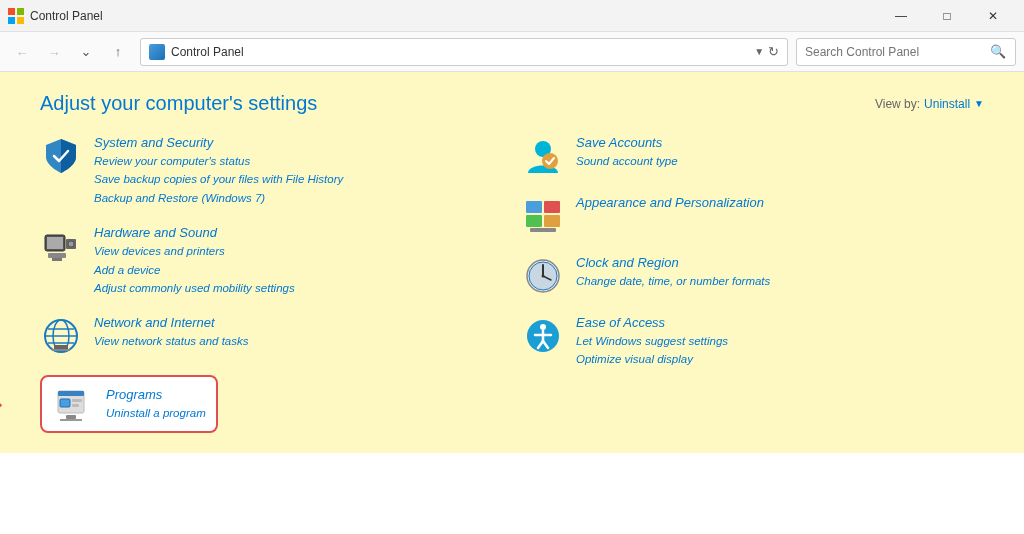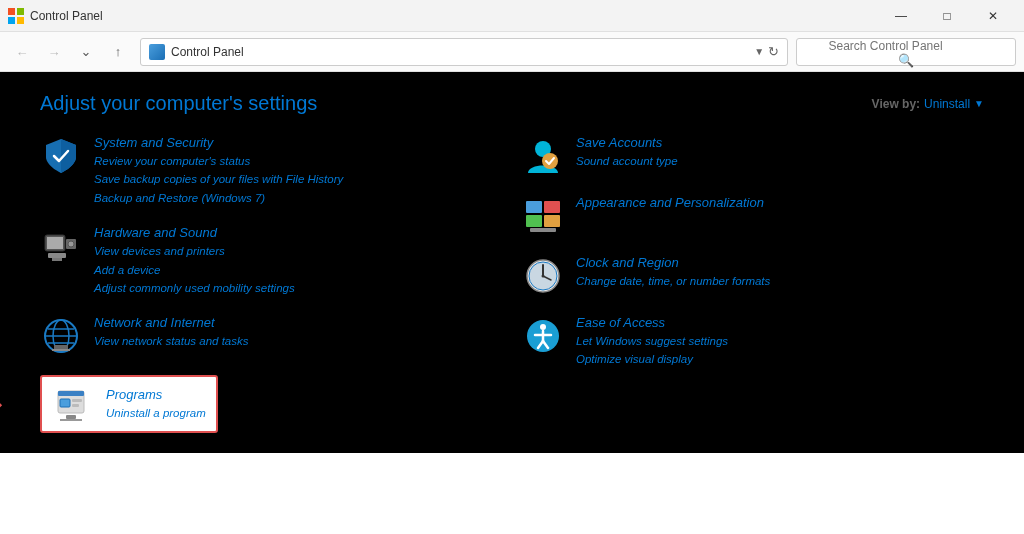--- a/index.html
+++ b/index.html
@@ -109,56 +109,55 @@
     }
     .search-bar {
       width: 220px;
       height: 28px;
       border: 1px solid #ccc;
       border-radius: 3px;
       background: #fff;
       display: flex;
       align-items: center;
       padding: 0 8px;
-      flex-direction: column;
     }
     .search-bar input {
       border: none;
       outline: none;
       font-size: 12px;
       color: #999;
       flex: 1;
       background: transparent;
     }
     .search-icon { color: #666; font-size: 13px; }
 
     
     .main-content {
       padding: 20px 40px;
-      background: #000000;
+      background: #fef9c3;
     }
     .page-header {
       display: flex;
       justify-content: space-between;
       align-items: center;
       margin-bottom: 20px;
     }
     .page-title {
       font-size: 20px;
       color: #0078d4;
       font-weight: 400;
     }
     .view-by {
       display: flex;
       align-items: center;
       gap: 4px;
       font-size: 12px;
       color: #333;
     }
-    .view-by-label { color: #666; font-weight: bold; }
+    .view-by-label { color: #666; }
     .view-by-value {
       color: #0078d4;
       cursor: pointer;
     }
     .view-by-caret { color: #0078d4; font-size: 10px; }
 
     
     .content-columns {
       display: flex;
       gap: 0;
@@ -193,21 +192,21 @@
       font-size: 11.5px;
       color: #0078d4;
       cursor: pointer;
       line-height: 1.6;
       display: block;
     }
 
     
     .programs-box {
       border: 2px solid #e05050;
-      border-radius: 3px;
+      border-radius: 8px;
       padding: 6px 10px;
       display: inline-flex;
       align-items: center;
       gap: 12px;
       position: relative;
       background: #fff;
     }
     .arrow-indicator {
       position: absolute;
       left: -60px;

